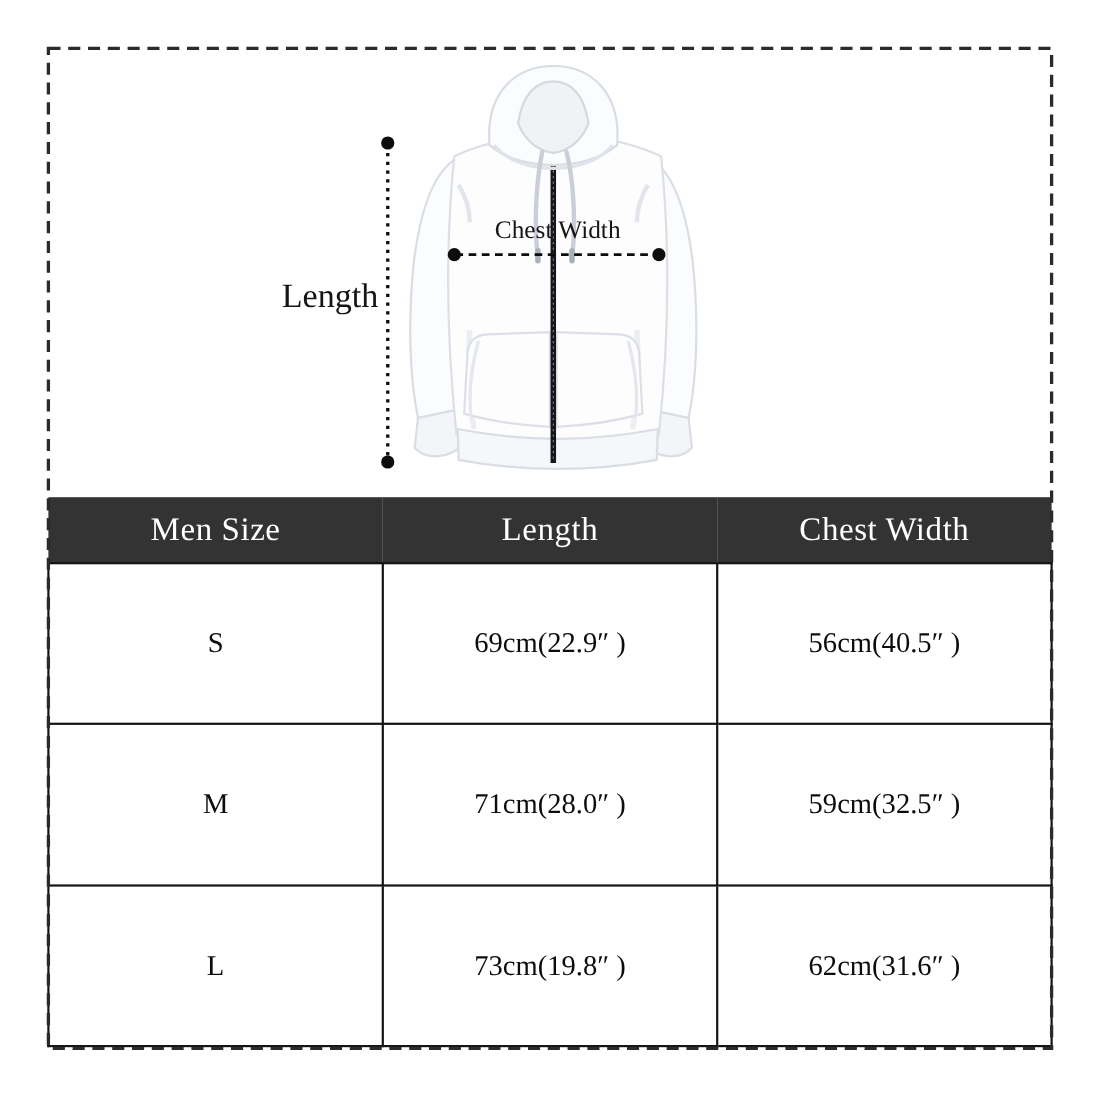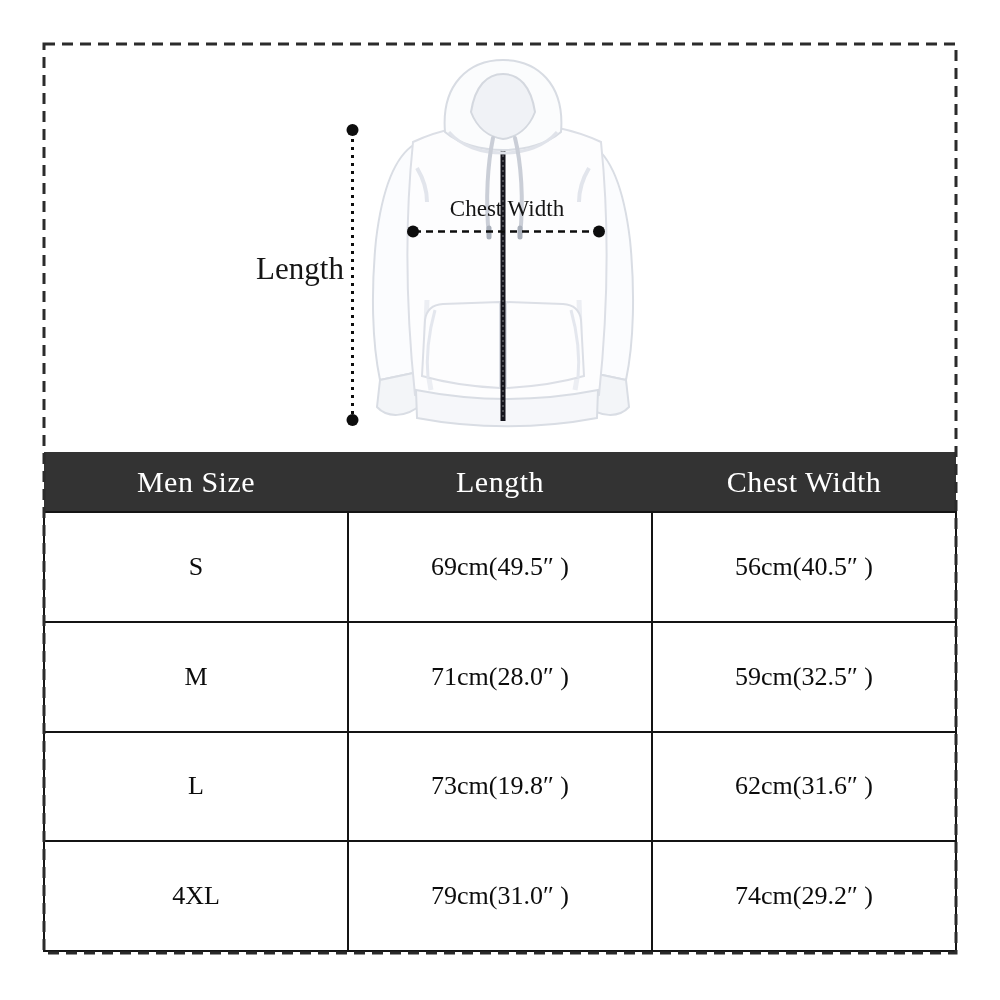--- a/index.html
+++ b/index.html
@@ -88,38 +88,33 @@
     <thead>
       <tr>
         <th>Men Size</th>
         <th>Length</th>
         <th>Chest Width</th>
       </tr>
     </thead>
     <tbody>
         <tr>
           <td>S</td>
-          <td>69cm(49.5″ )</td>
+          <td>69cm(22.9″ )</td>
           <td>56cm(40.5″ )</td>
         </tr>
         <tr>
           <td>M</td>
           <td>71cm(28.0″ )</td>
           <td>59cm(32.5″ )</td>
         </tr>
         <tr>
           <td>L</td>
           <td>73cm(19.8″ )</td>
           <td>62cm(31.6″ )</td>
         </tr>
-        <tr>
-          <td>4XL</td>
-          <td>79cm(31.0″ )</td>
-          <td>74cm(29.2″ )</td>
-        </tr>
       </tbody>
   </table>
 
   <svg class="frame-svg" viewBox="0 0 1000 1000" aria-hidden="true">
     <rect x="44" y="44" width="912" height="909" fill="none" stroke="currentColor" stroke-width="3" stroke-dasharray="11 7"></rect>
   </svg>
 
 </div>
 
 </body></html>

